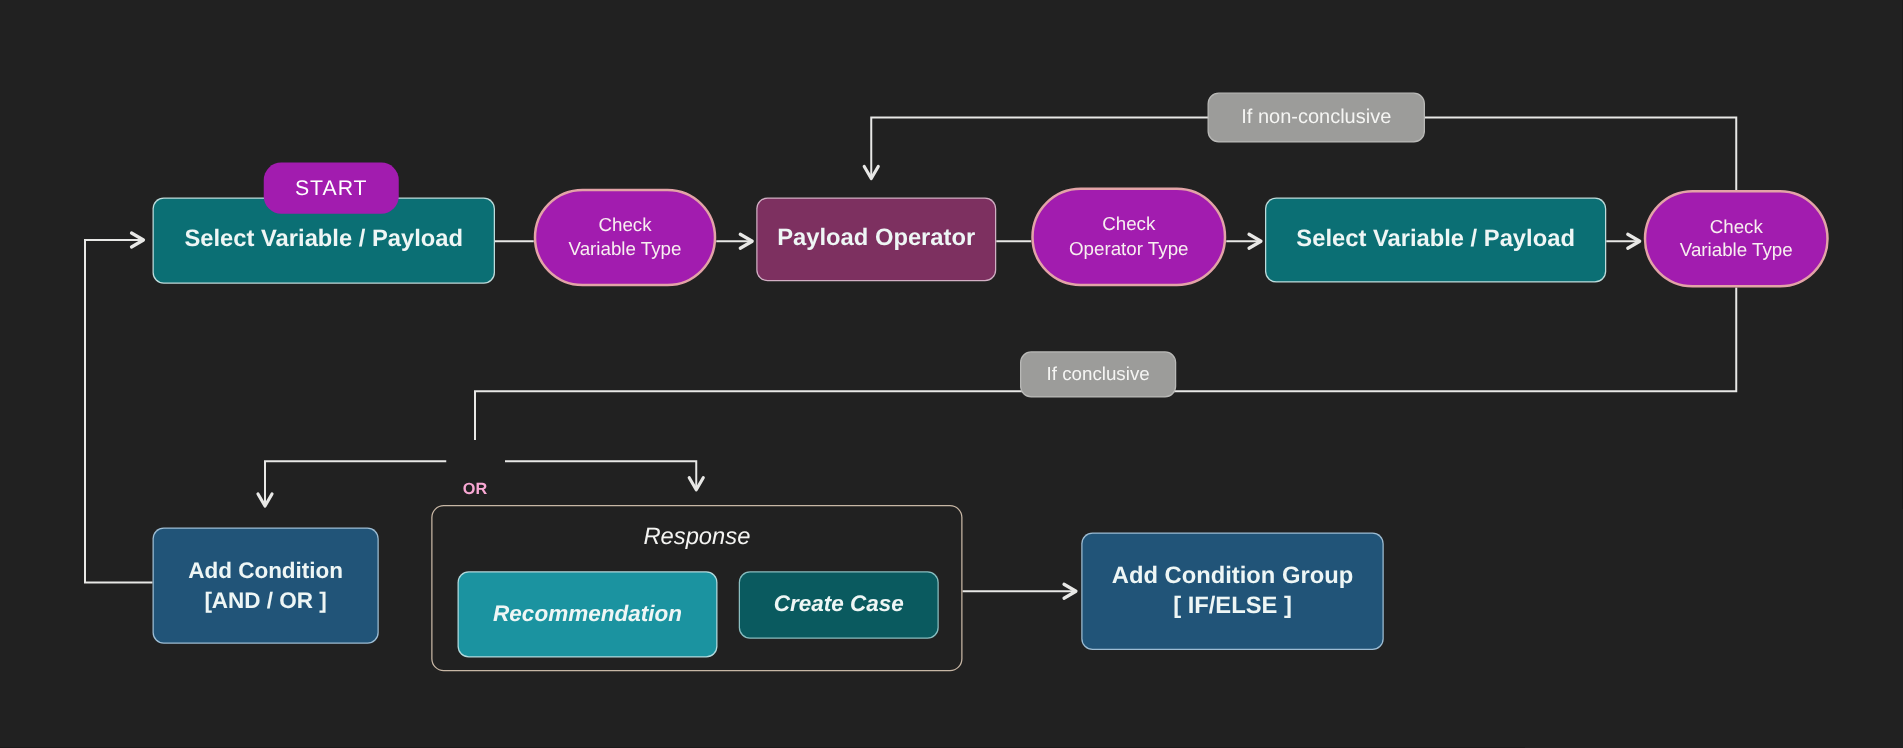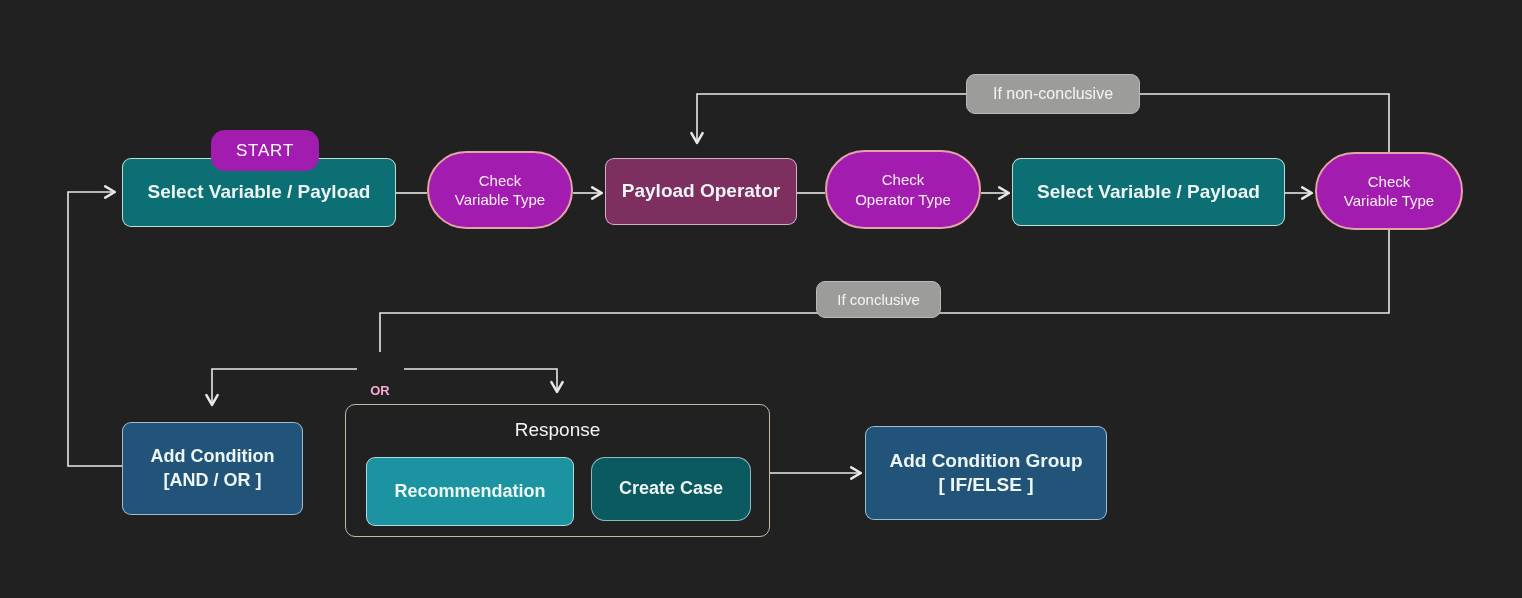--- a/index.html
+++ b/index.html
@@ -88,20 +88,21 @@
   }
 
   .response-group {
     position: absolute;
     left: 345px; top: 404px;
     width: 425px; height: 133px;
     box-sizing: border-box;
     border: 1.5px solid #c8b7a5;
     border-radius: 10px;
     z-index: 2;
+    font-style: italic;
   }
   .response-title {
     position: absolute;
     left: 0; top: 14px; width: 100%;
     text-align: center;
     color: #f4f4f2;
     font-size: 19px;
   }
   .response-group .node { z-index: 3; }
 
@@ -109,21 +110,21 @@
   .n-select-var-1 { left: 122px;  top: 158px; width: 274px; height: 69px; }
   .p-check-var-1  { left: 427px;  top: 151px; width: 146px; height: 78px; }
   .n-select-op    { left: 605px;  top: 158px; width: 192px; height: 67px; }
   .p-check-op     { left: 825px;  top: 150px; width: 156px; height: 79px; }
   .n-select-var-2 { left: 1012px; top: 158px; width: 273px; height: 68px; }
   .p-check-var-2  { left: 1315px; top: 152px; width: 148px; height: 78px; }
 
   
   .n-add-cond  { left: 122px; top: 422px; width: 181px; height: 93px; font-size: 18px; }
   .n-rec       { left: 20px;  top: 52px;  width: 208px; height: 69px; position: absolute; }
-  .n-case      { left: 245px; top: 52px;  width: 160px; height: 64px; position: absolute; border-radius: 14px; }
+  .n-case      { left: 245px; top: 52px;  width: 160px; height: 54px; position: absolute; }
   .n-add-group { left: 865px; top: 426px; width: 242px; height: 94px; }
 </style>
 </head>
 <body>
 
 <div class="canvas">
 
   <svg class="edges" width="1522" height="598" viewBox="0 0 1522 598">
     <defs>
       <marker id="arrow" viewBox="0 0 10 10" refX="7" refY="5" markerWidth="10" markerHeight="10" orient="auto-start-reverse">

